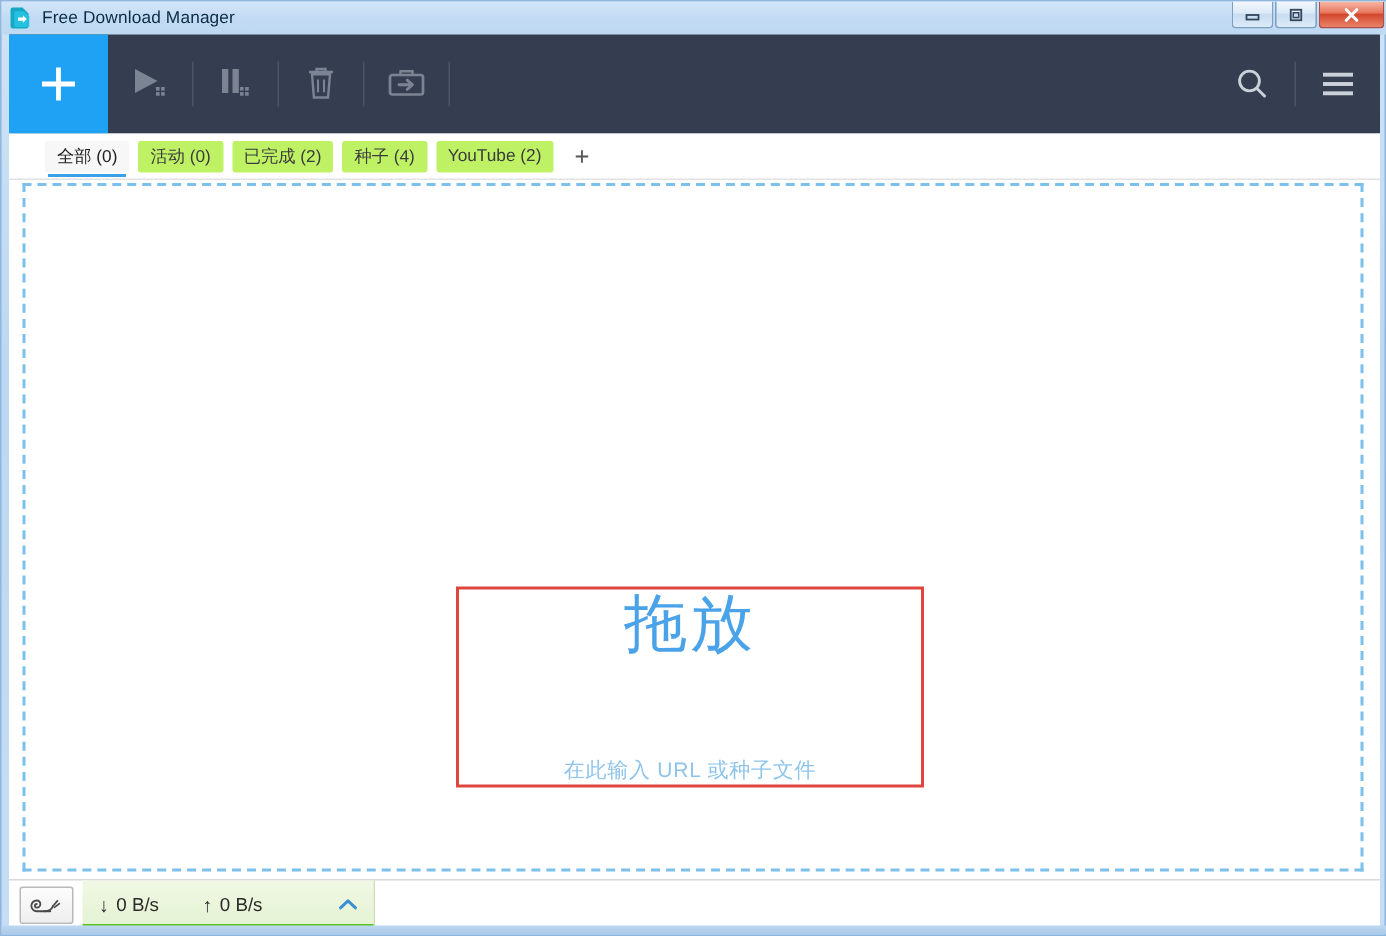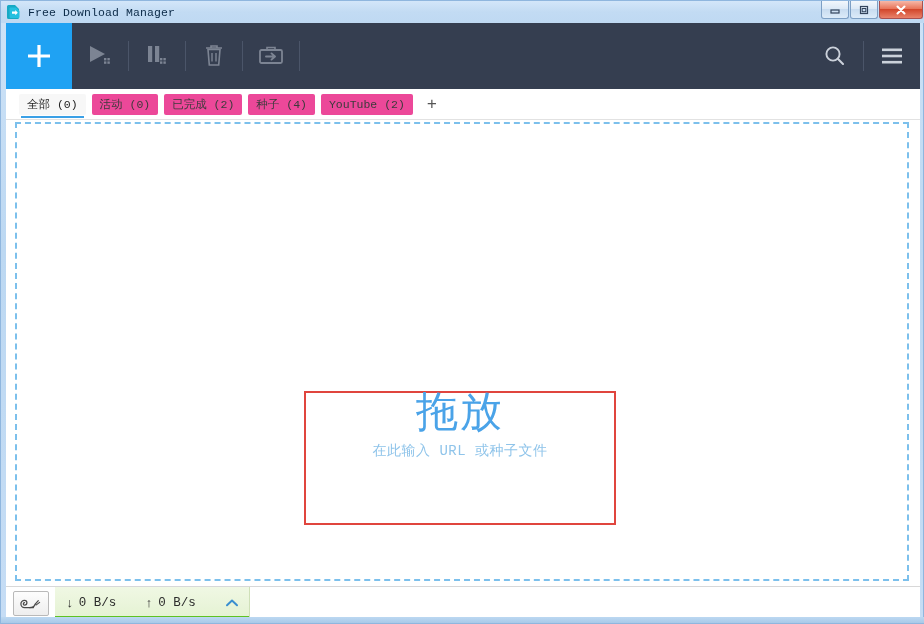--- a/index.html
+++ b/index.html
@@ -16,21 +16,20 @@
   }
 
   
   #app-window {
     position: relative;
     width: 924px;
     height: 624px;
     box-sizing: border-box;
     background: linear-gradient(180deg, #cfe3f7 0%, #bcd8f2 40%, #c6ddf5 100%);
     border: 1px solid #8fb6de;
-    font-family: Liberation Mono, monospace;
   }
 
   
   #title-bar {
     position: absolute;
     left: 0; top: 0;
     width: 924px;
     height: 22px;
     display: flex;
     align-items: center;
@@ -120,32 +119,32 @@
   #tab-strip {
     position: absolute;
     left: 5px;
     top: 88px;
     width: 914px;
     height: 31px;
     background: #ffffff;
     border-bottom: 1px solid #e2e2e2;
     display: flex;
     align-items: center;
-    padding-left: 13px;
+    padding-left: 24px;
     box-sizing: border-box;
   }
   .tab {
     height: 21px;
     padding: 0 8px;
     margin-right: 6px;
     display: flex;
     align-items: center;
     font-size: 11.5px;
     color: #3b3b3b;
-    background: #ec4899;
+    background: #bef264;
     border-radius: 2px;
     cursor: pointer;
     white-space: nowrap;
     position: relative;
   }
   .tab.active {
     background: #f7f7f7;
     color: #222;
   }
   .tab.active::after {
@@ -192,21 +191,21 @@
     left: 298px;
     top: 271px;
     width: 312px;
     height: 134px;
     border: 2px solid #e0453e;
     background: #ffffff;
     box-sizing: border-box;
     display: flex;
     flex-direction: column;
     align-items: center;
-    justify-content: flex-start;
+    justify-content: space-between;
     cursor: pointer;
   }
   #drop-title {
     font-size: 42px;
     color: #4aa3e8;
     line-height: 1.08;
     letter-spacing: 2px;
     font-weight: 400;
   }
   #drop-subtitle {

